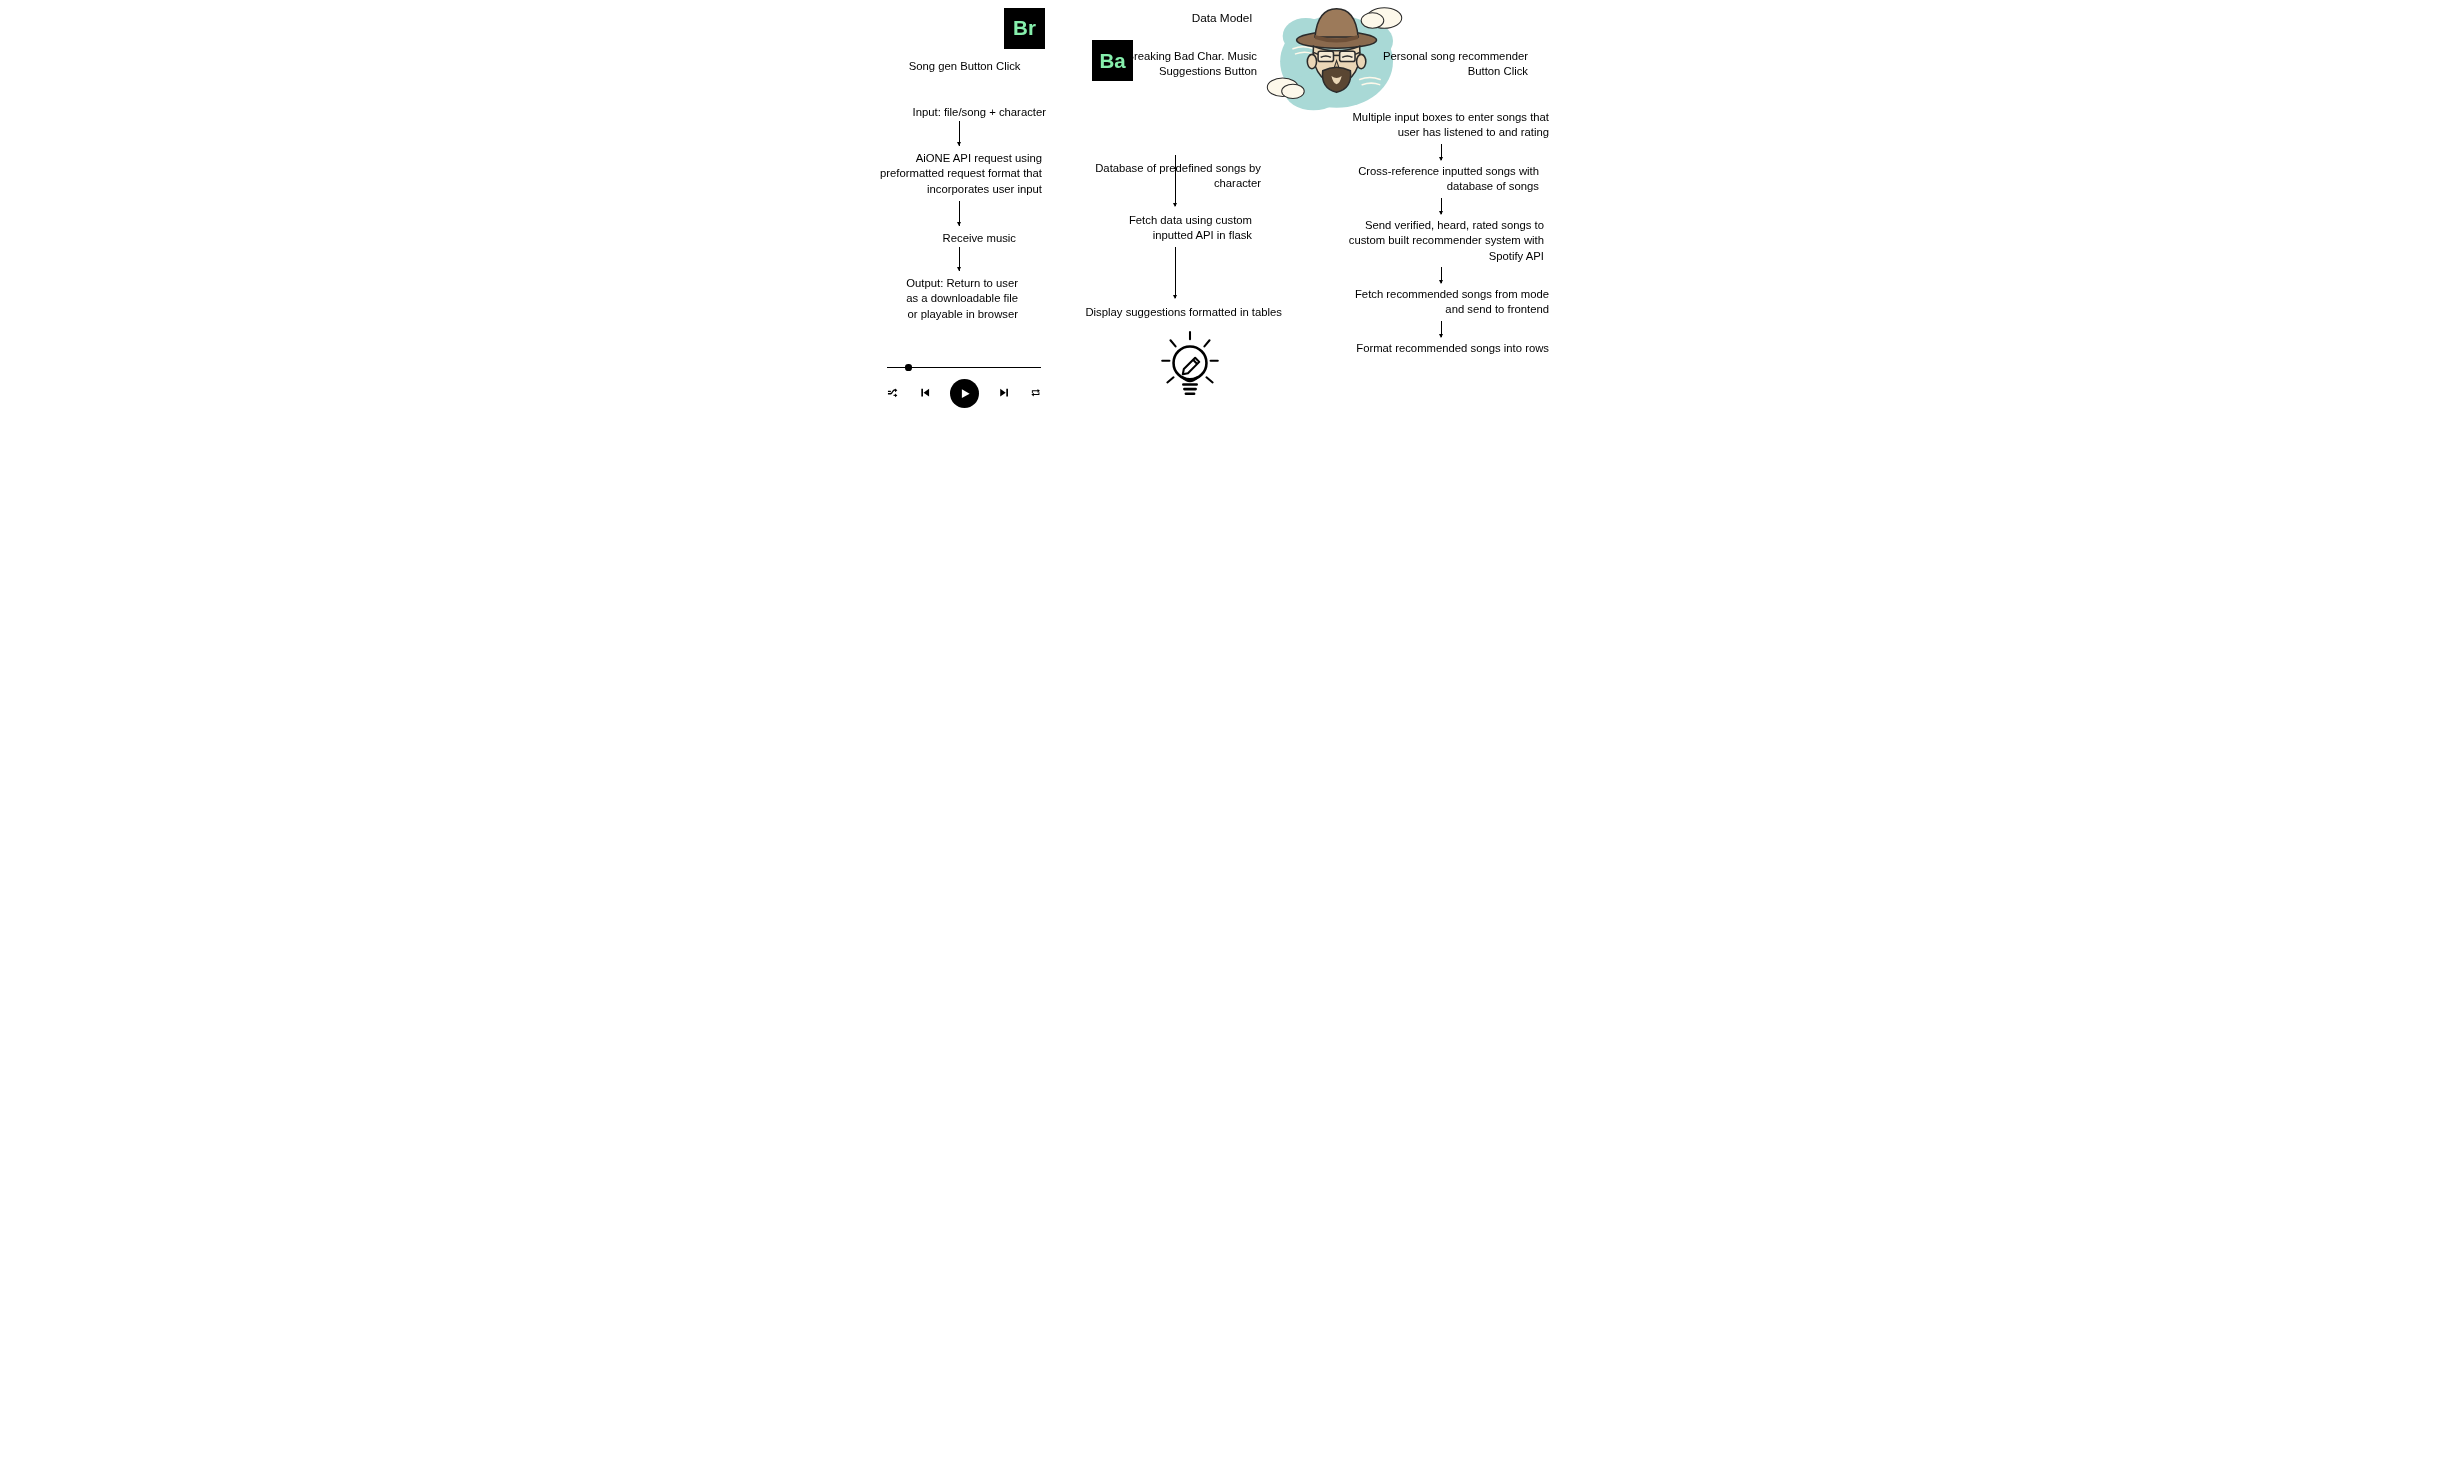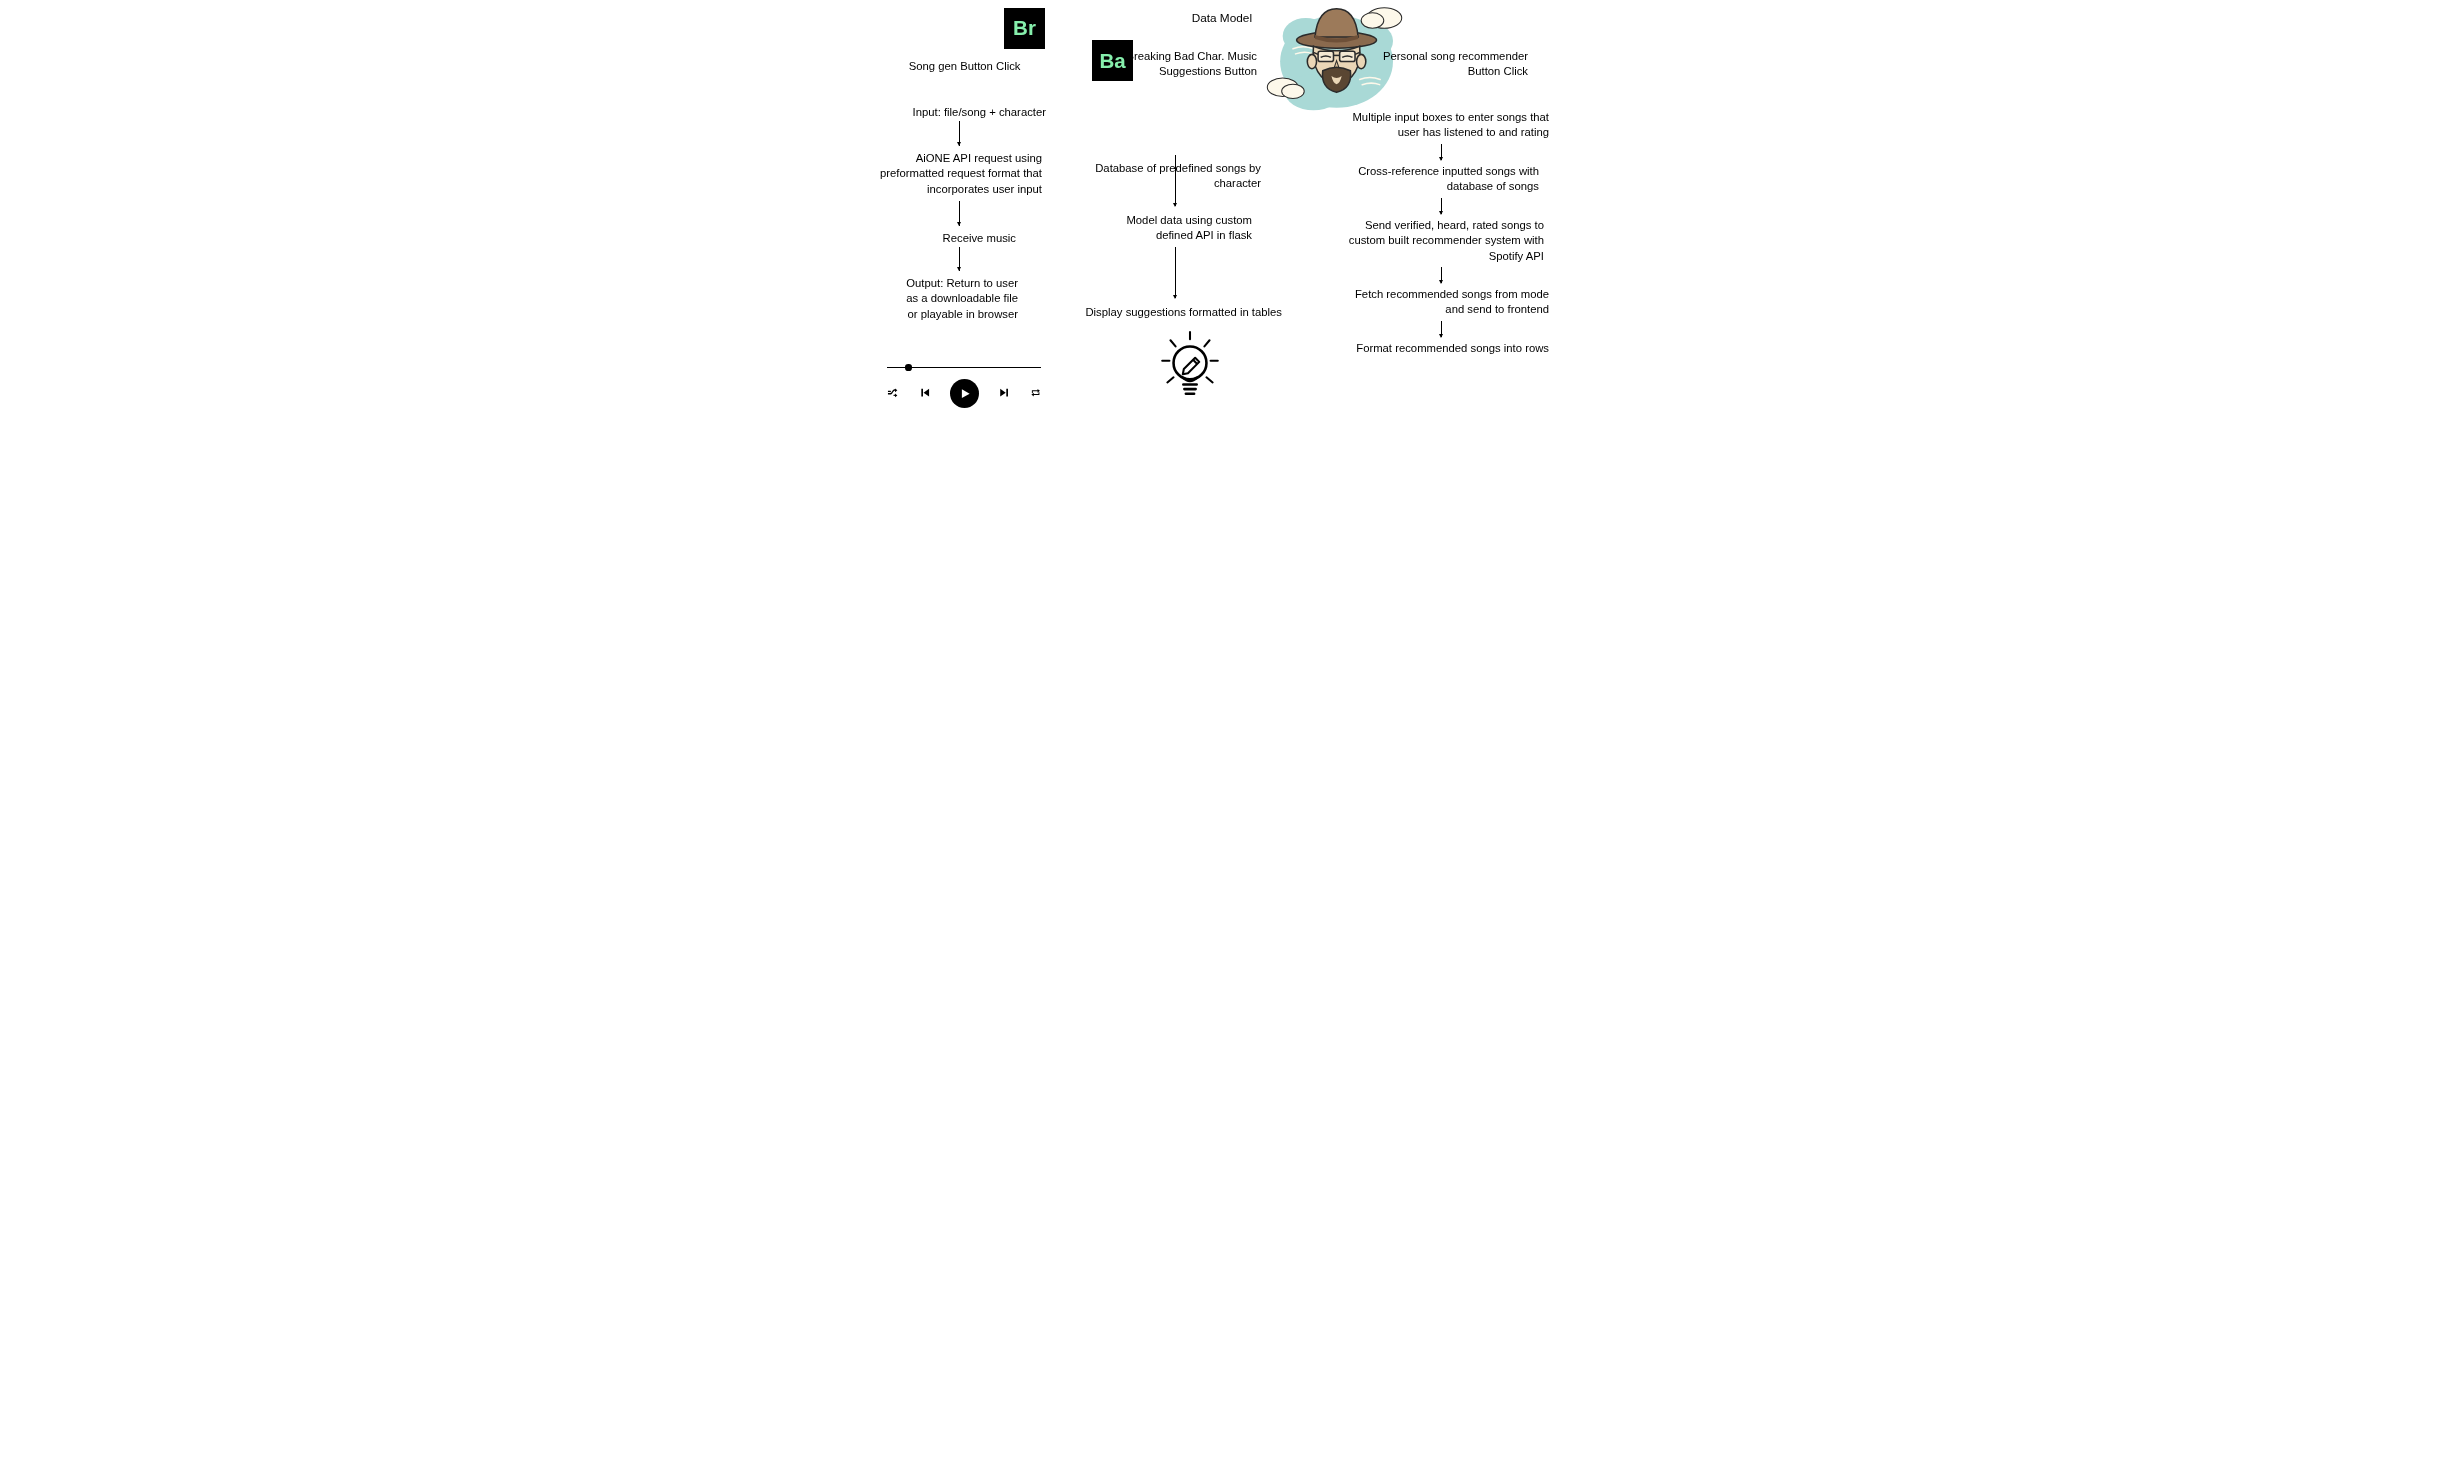--- a/index.html
+++ b/index.html
@@ -130,21 +130,21 @@
           </svg>
       </span>
     </div>
   </div>
 
   <div class="txt" style="left:221px;top:49px;width:164px;">Breaking Bad Char. Music Suggestions Button</div>
 
   <div class="txt" style="left:215px;top:121px;width:174px;margin-top:40px;">Database of predefined songs by character</div>
   <div class="arrow" style="left:303px;top:155px;height:51px;"></div>
 
-  <div class="txt" style="left:226px;top:213px;width:154px;">Model data using custom defined API in flask</div>
+  <div class="txt" style="left:226px;top:213px;width:154px;">Fetch data using custom inputted API in flask</div>
   <div class="arrow" style="left:303px;top:247px;height:51px;"></div>
 
   <div class="txt" style="left:195px;top:305px;width:215px;">Display suggestions formatted in tables</div>
 
   <div class="bulb">
     <svg width="62" height="72" viewBox="0 0 120 140">
       <g stroke="#000" stroke-width="4" stroke-linecap="round">
         <line x1="60" y1="2" x2="60" y2="16"></line>
         <line x1="22" y1="18" x2="32" y2="30"></line>
         <line x1="98" y1="18" x2="88" y2="30"></line>

